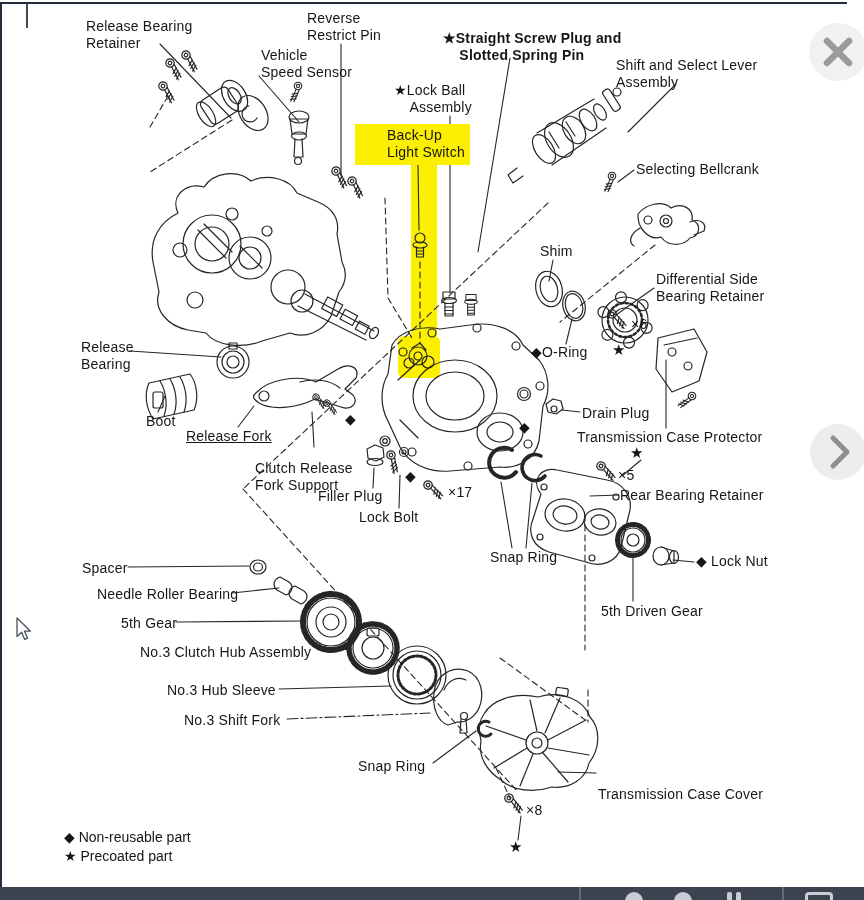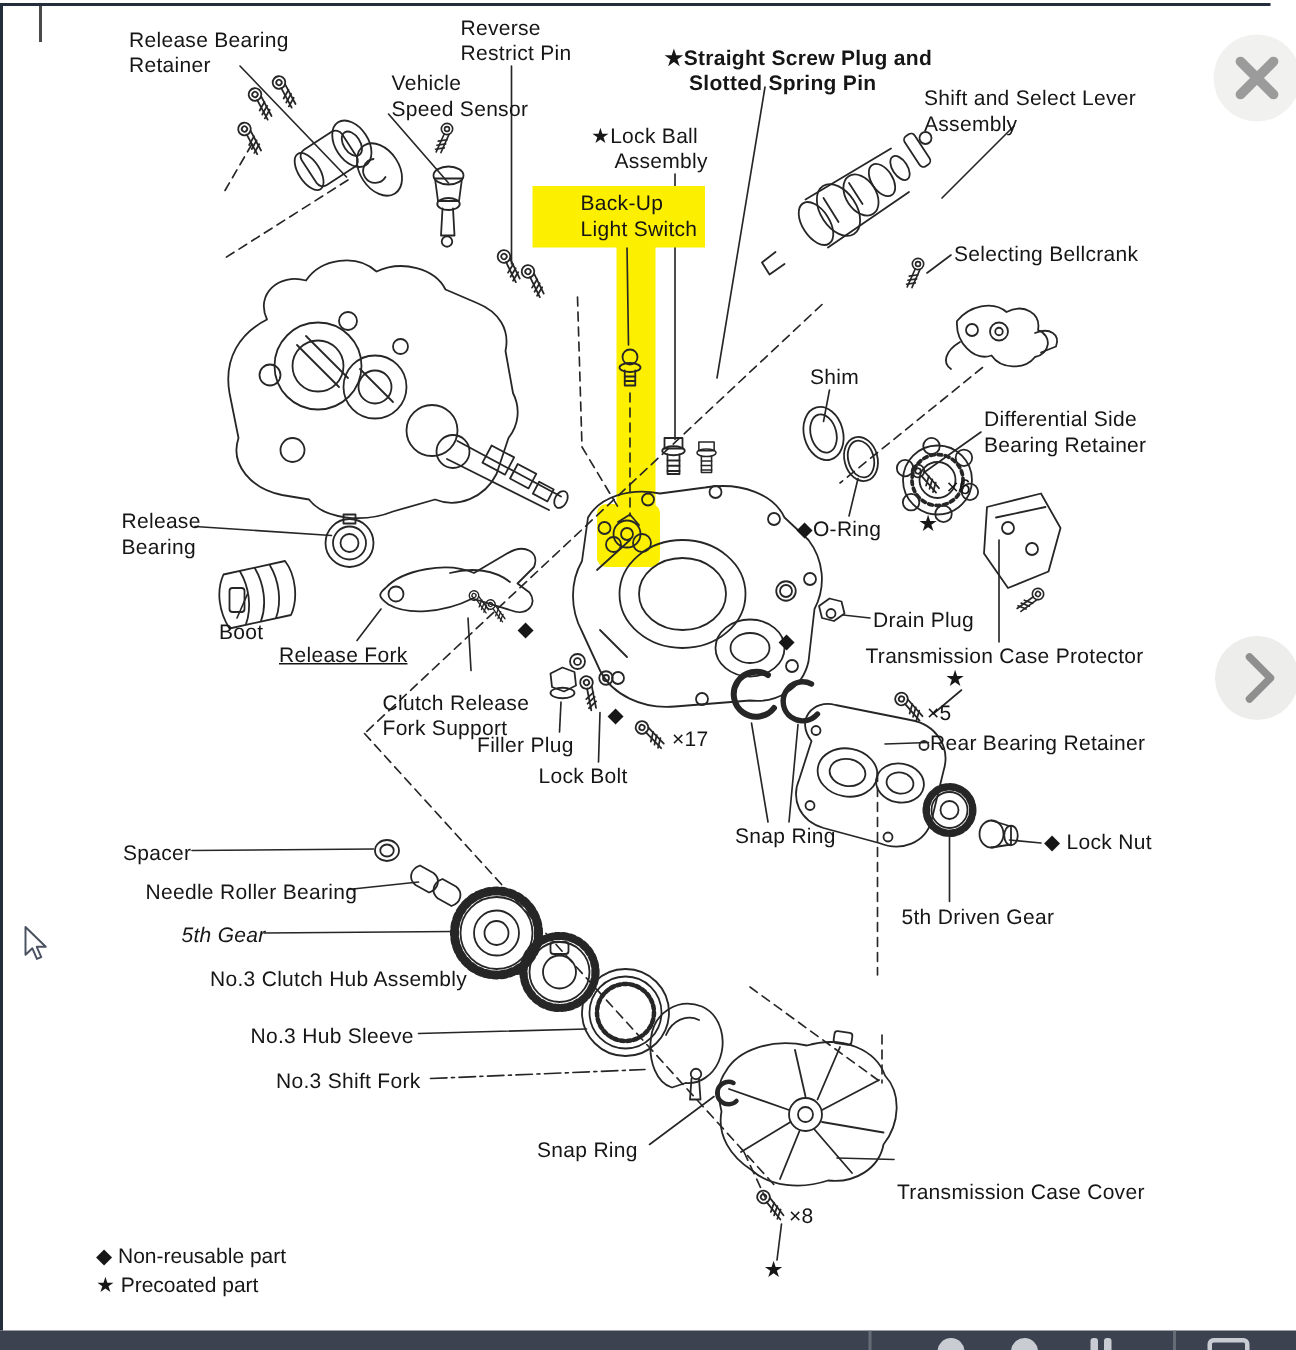--- a/index.html
+++ b/index.html
@@ -409,21 +409,21 @@
       <div class="plabel" style="left: 577px; top: 429px;">Transmission Case Protector</div>
       <div class="plabel" style="left: 630px; top: 444px; font-size: 15px;">★</div>
       <div class="plabel" style="left: 618px; top: 467px;">×5</div>
       <div class="plabel" style="left: 318px; top: 488px;">Filler Plug</div>
       <div class="plabel" style="left: 448px; top: 484px;">×17</div>
       <div class="plabel" style="left: 359px; top: 509px;">Lock Bolt</div>
       <div class="plabel" style="left: 620px; top: 487px;">Rear Bearing Retainer</div>
       <div class="plabel" style="left: 490px; top: 549px;">Snap Ring</div>
       <div class="plabel" style="left: 82px; top: 560px;">Spacer</div>
       <div class="plabel" style="left: 97px; top: 586px;">Needle Roller Bearing</div>
-      <div class="plabel" style="left: 121px; top: 615px; font-style: italic;">5th Gear</div>
+      <div class="plabel" style="left: 121px; top: 615px;">5th Gear</div>
       <div class="plabel" style="left: 140px; top: 644px;">No.3 Clutch Hub Assembly</div>
       <div class="plabel" style="left: 167px; top: 682px;">No.3 Hub Sleeve</div>
       <div class="plabel" style="left: 184px; top: 712px;">No.3 Shift Fork</div>
       <div class="plabel" style="left: 358px; top: 758px;">Snap Ring</div>
       <div class="plabel" style="left: 601px; top: 603px;">5th Driven Gear</div>
       <div class="plabel" style="left: 696px; top: 553px;">◆ Lock Nut</div>
       <div class="plabel" style="left: 598px; top: 766px; margin-top: 20px;">Transmission Case Cover</div>
       <div class="plabel" style="left: 526px; top: 802px;">×8</div>
       <div class="plabel" style="left: 509px; top: 838px; font-size: 15px;">★</div>
       <div class="plabel" style="left: 345px; top: 411px; font-size: 14px;">◆</div>

